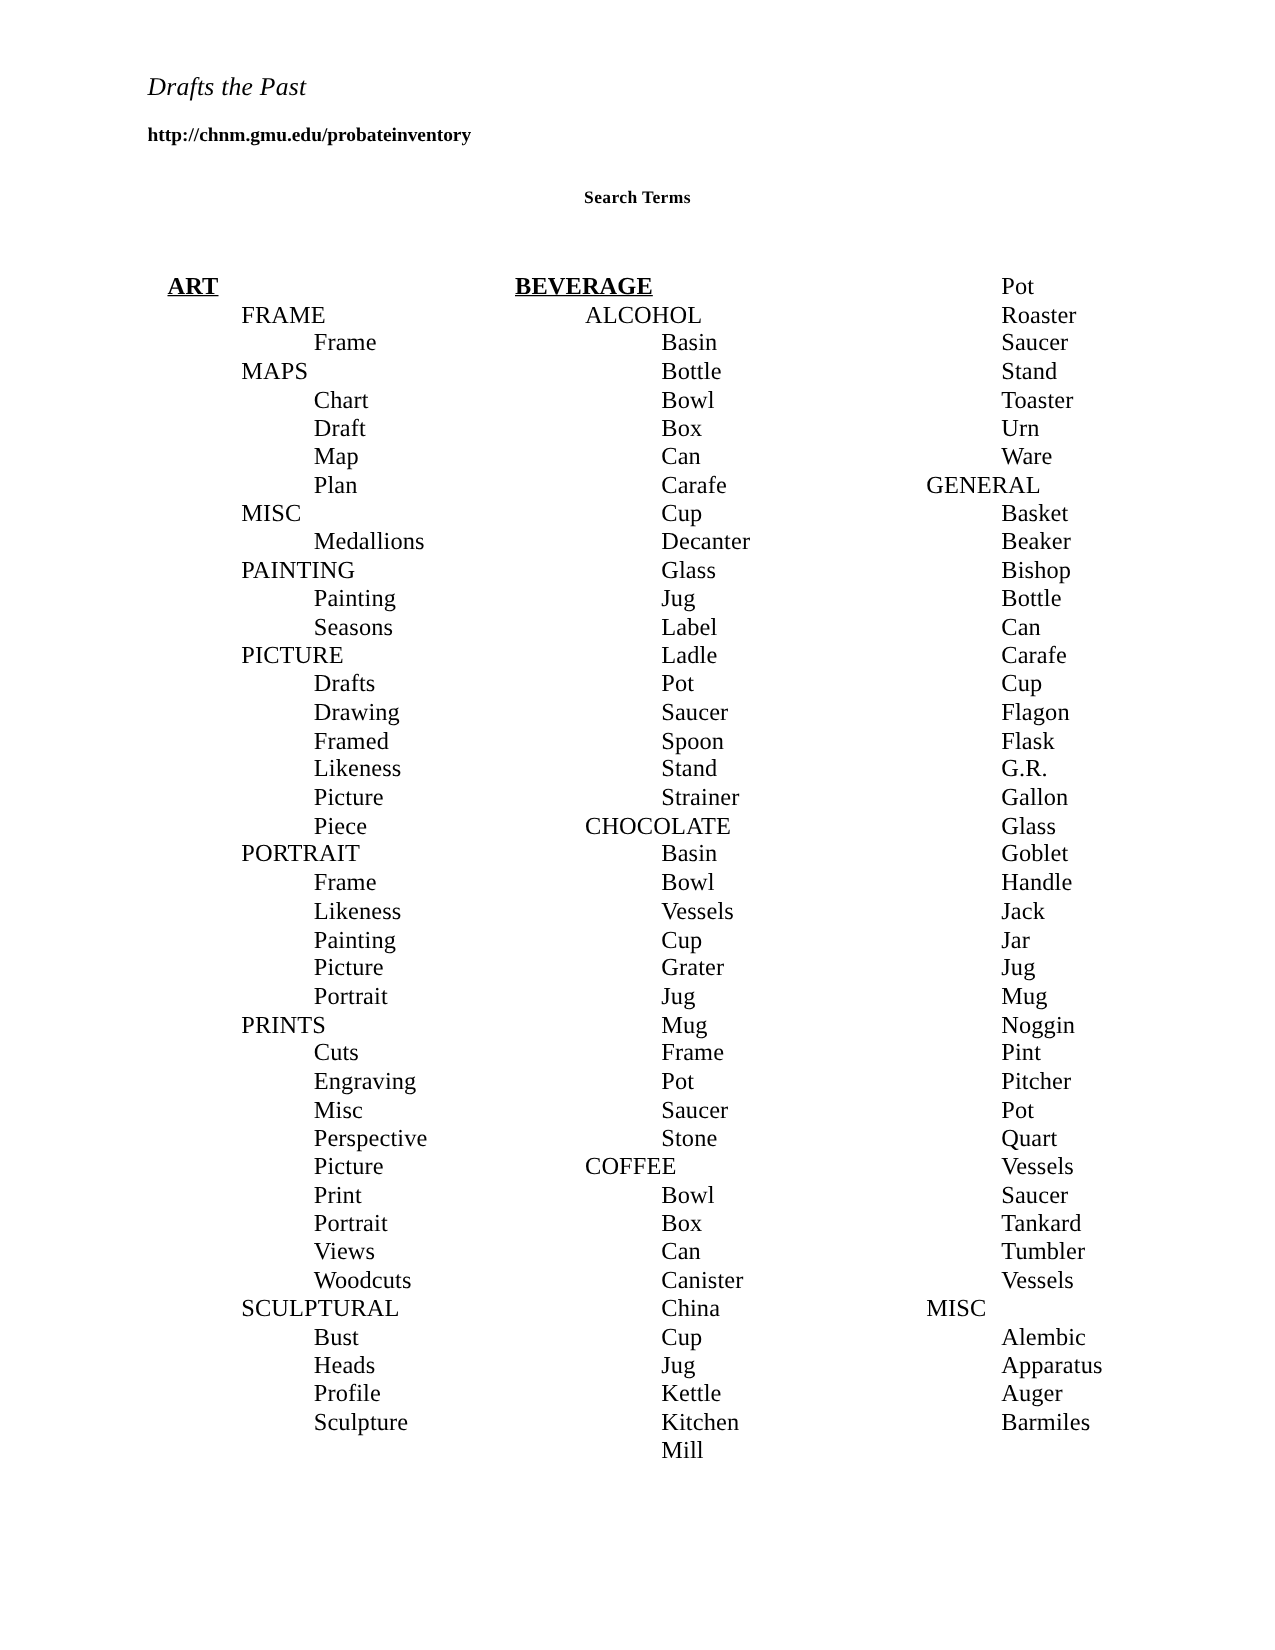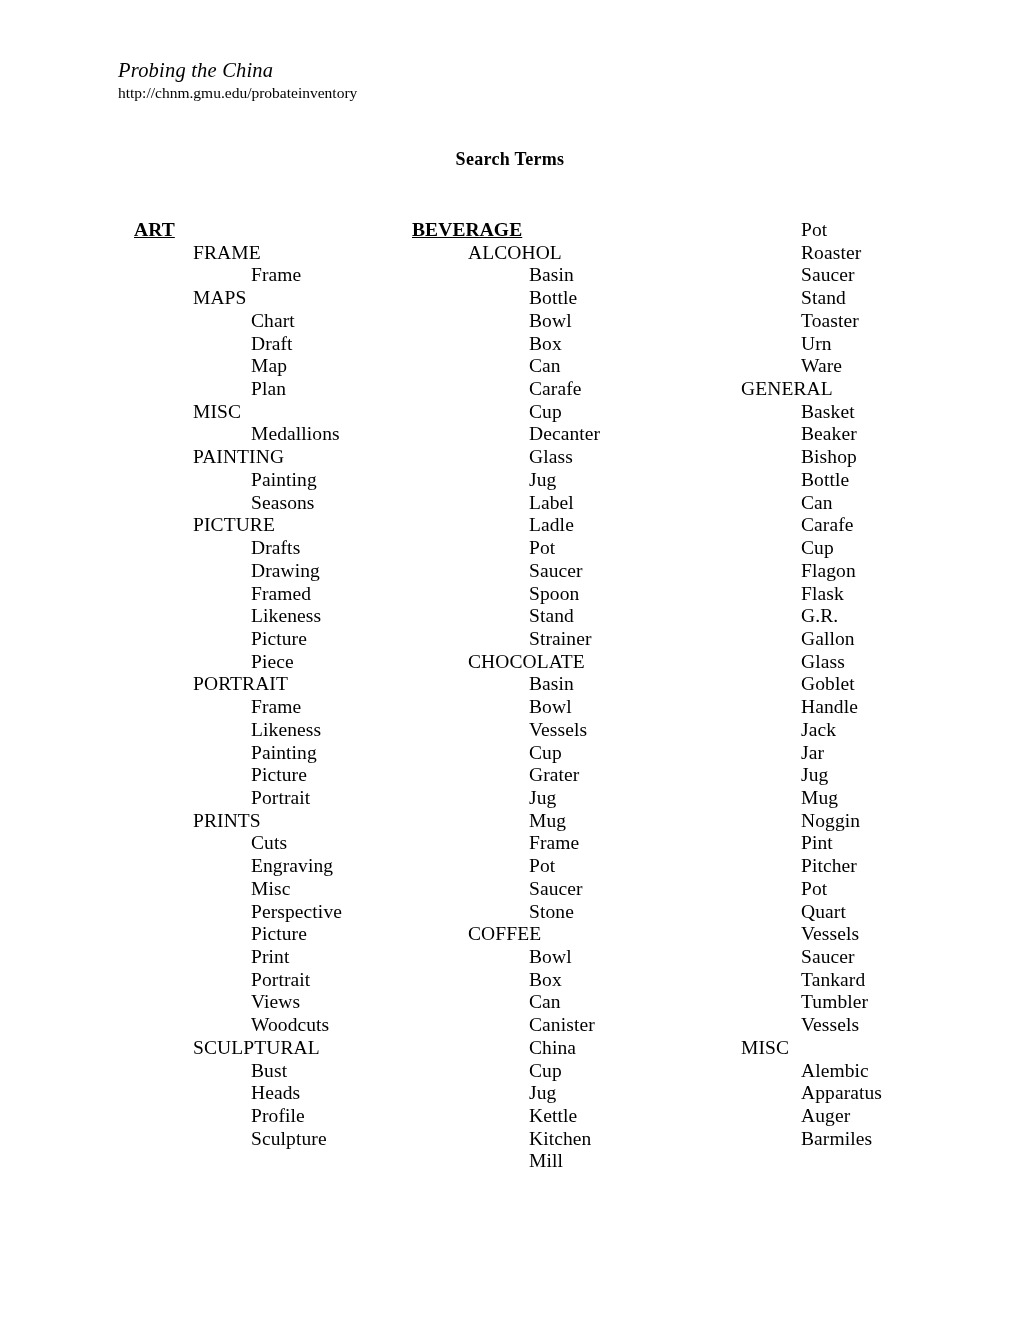--- a/index.html
+++ b/index.html
@@ -34,33 +34,34 @@
   .masthead-title {
     font-style: italic;
     font-size: 20.5px;
     line-height: 24px;
     letter-spacing: 0.2px;
     white-space: nowrap;
   }
   .masthead-url {
     font-size: 15.5px;
     line-height: 19px;
-    margin-top: 1px;
+    margin-top: 17px;
     white-space: nowrap;
+    font-weight: bold;
   }
 
   
   .doc-title {
     position: absolute;
     left: 0;
     top: 148px;
     width: 1020px;
     text-align: center;
     font-weight: bold;
-    font-size: 18px;
+    font-size: 14px;
     line-height: 22px;
     letter-spacing: 0.3px;
   }
 
   
   .columns {
     position: absolute;
     left: 16px;
     top: 219px;
     width: 1020px;
@@ -97,21 +98,21 @@
   .col-2 .line.lvl-term { padding-left: 117px; }
   .col-3 .line.lvl-sub  { padding-left: 25px; }
   .col-3 .line.lvl-term { padding-left: 85px; }
 </style>
 </head>
 <body>
 
 <div class="page">
 
   <div class="masthead">
-    <div class="masthead-title">Probing the China</div>
+    <div class="masthead-title">Drafts the Past</div>
     <div class="masthead-url">http://chnm.gmu.edu/probateinventory</div>
   </div>
 
   <div class="doc-title">Search Terms</div>
 
   <div class="columns">
     <div class="column col-1">
         <div class="line lvl-group">ART</div>
         <div class="line lvl-sub">FRAME</div>
         <div class="line lvl-term">Frame</div>

